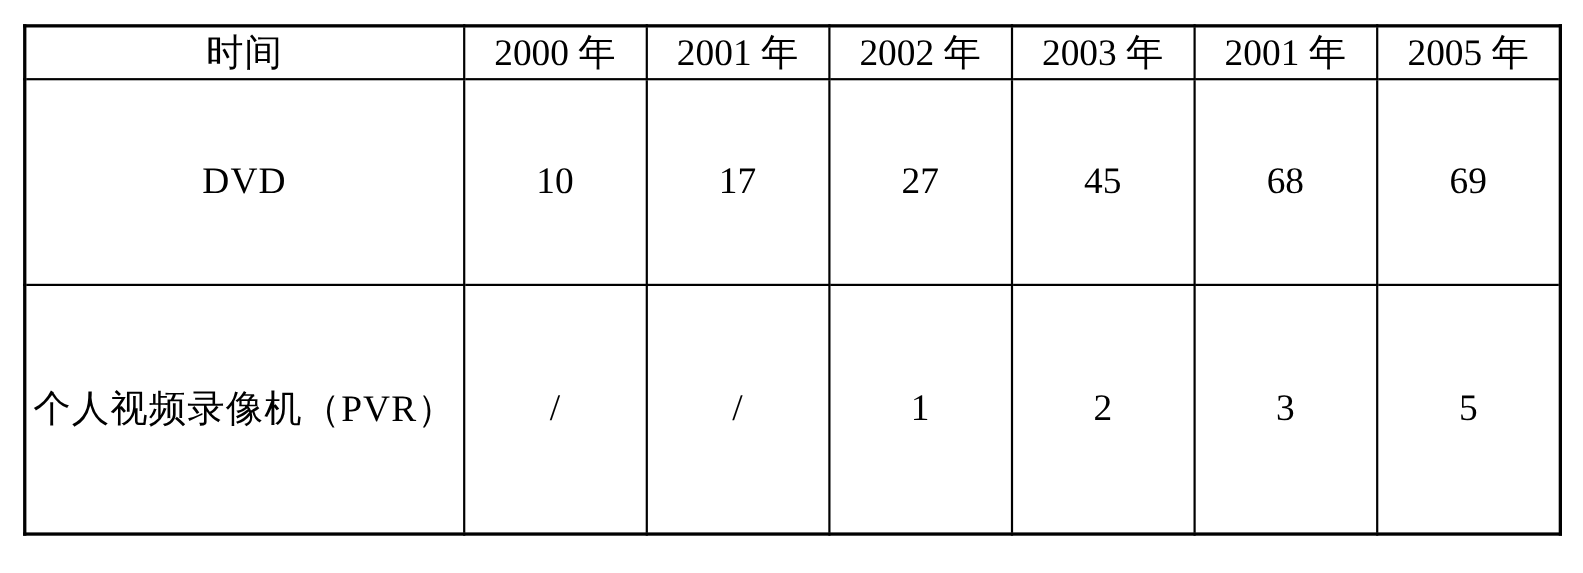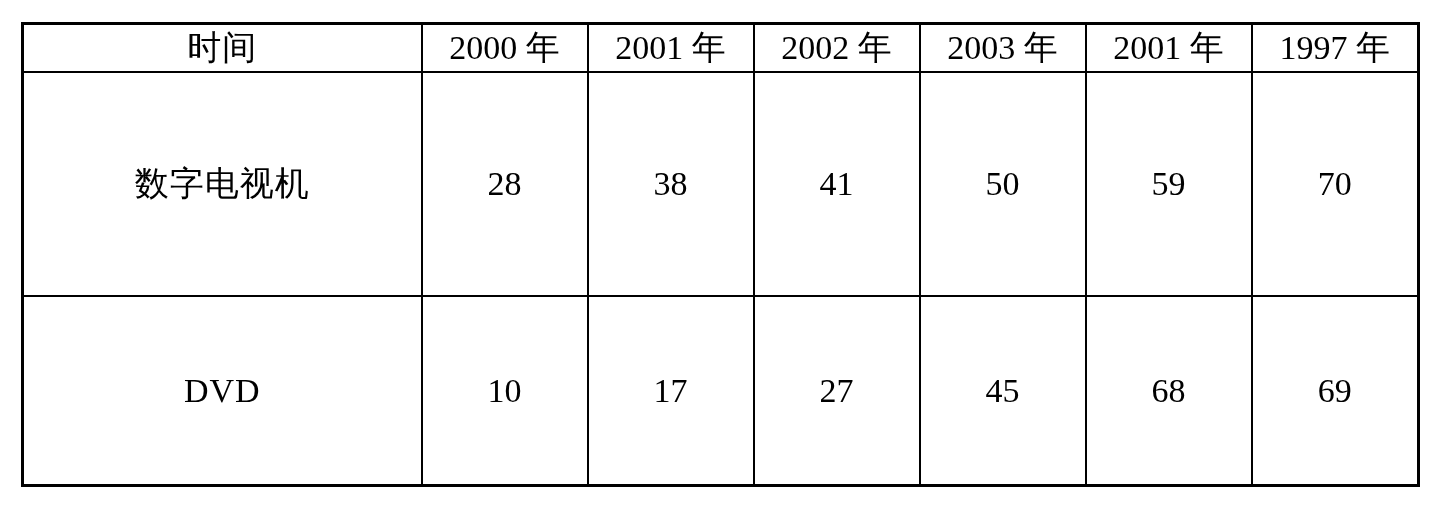--- a/index.html
+++ b/index.html
@@ -54,36 +54,36 @@
     <col style="width: 167px;">
   </colgroup>
   <thead>
     <tr>
       <th class="label-cell">时间</th>
       <th>2000 年</th>
       <th>2001 年</th>
       <th>2002 年</th>
       <th>2003 年</th>
       <th>2001 年</th>
-      <th>1997 年</th>
+      <th>2005 年</th>
     </tr>
   </thead>
   <tbody>
-    <tr>
-      <th class="label-cell">数字电视机</th>
-      <td>28</td>
-      <td>38</td>
-      <td>41</td>
-      <td>50</td>
-      <td>59</td>
-      <td>70</td>
-    </tr>
     <tr>
       <th class="label-cell">DVD</th>
       <td>10</td>
       <td>17</td>
       <td>27</td>
       <td>45</td>
       <td>68</td>
       <td>69</td>
     </tr>
+    <tr>
+      <th class="label-cell">个人视频录像机（PVR）</th>
+      <td>/</td>
+      <td>/</td>
+      <td>1</td>
+      <td>2</td>
+      <td>3</td>
+      <td>5</td>
+    </tr>
   </tbody>
 </table>
 
 </body></html>

